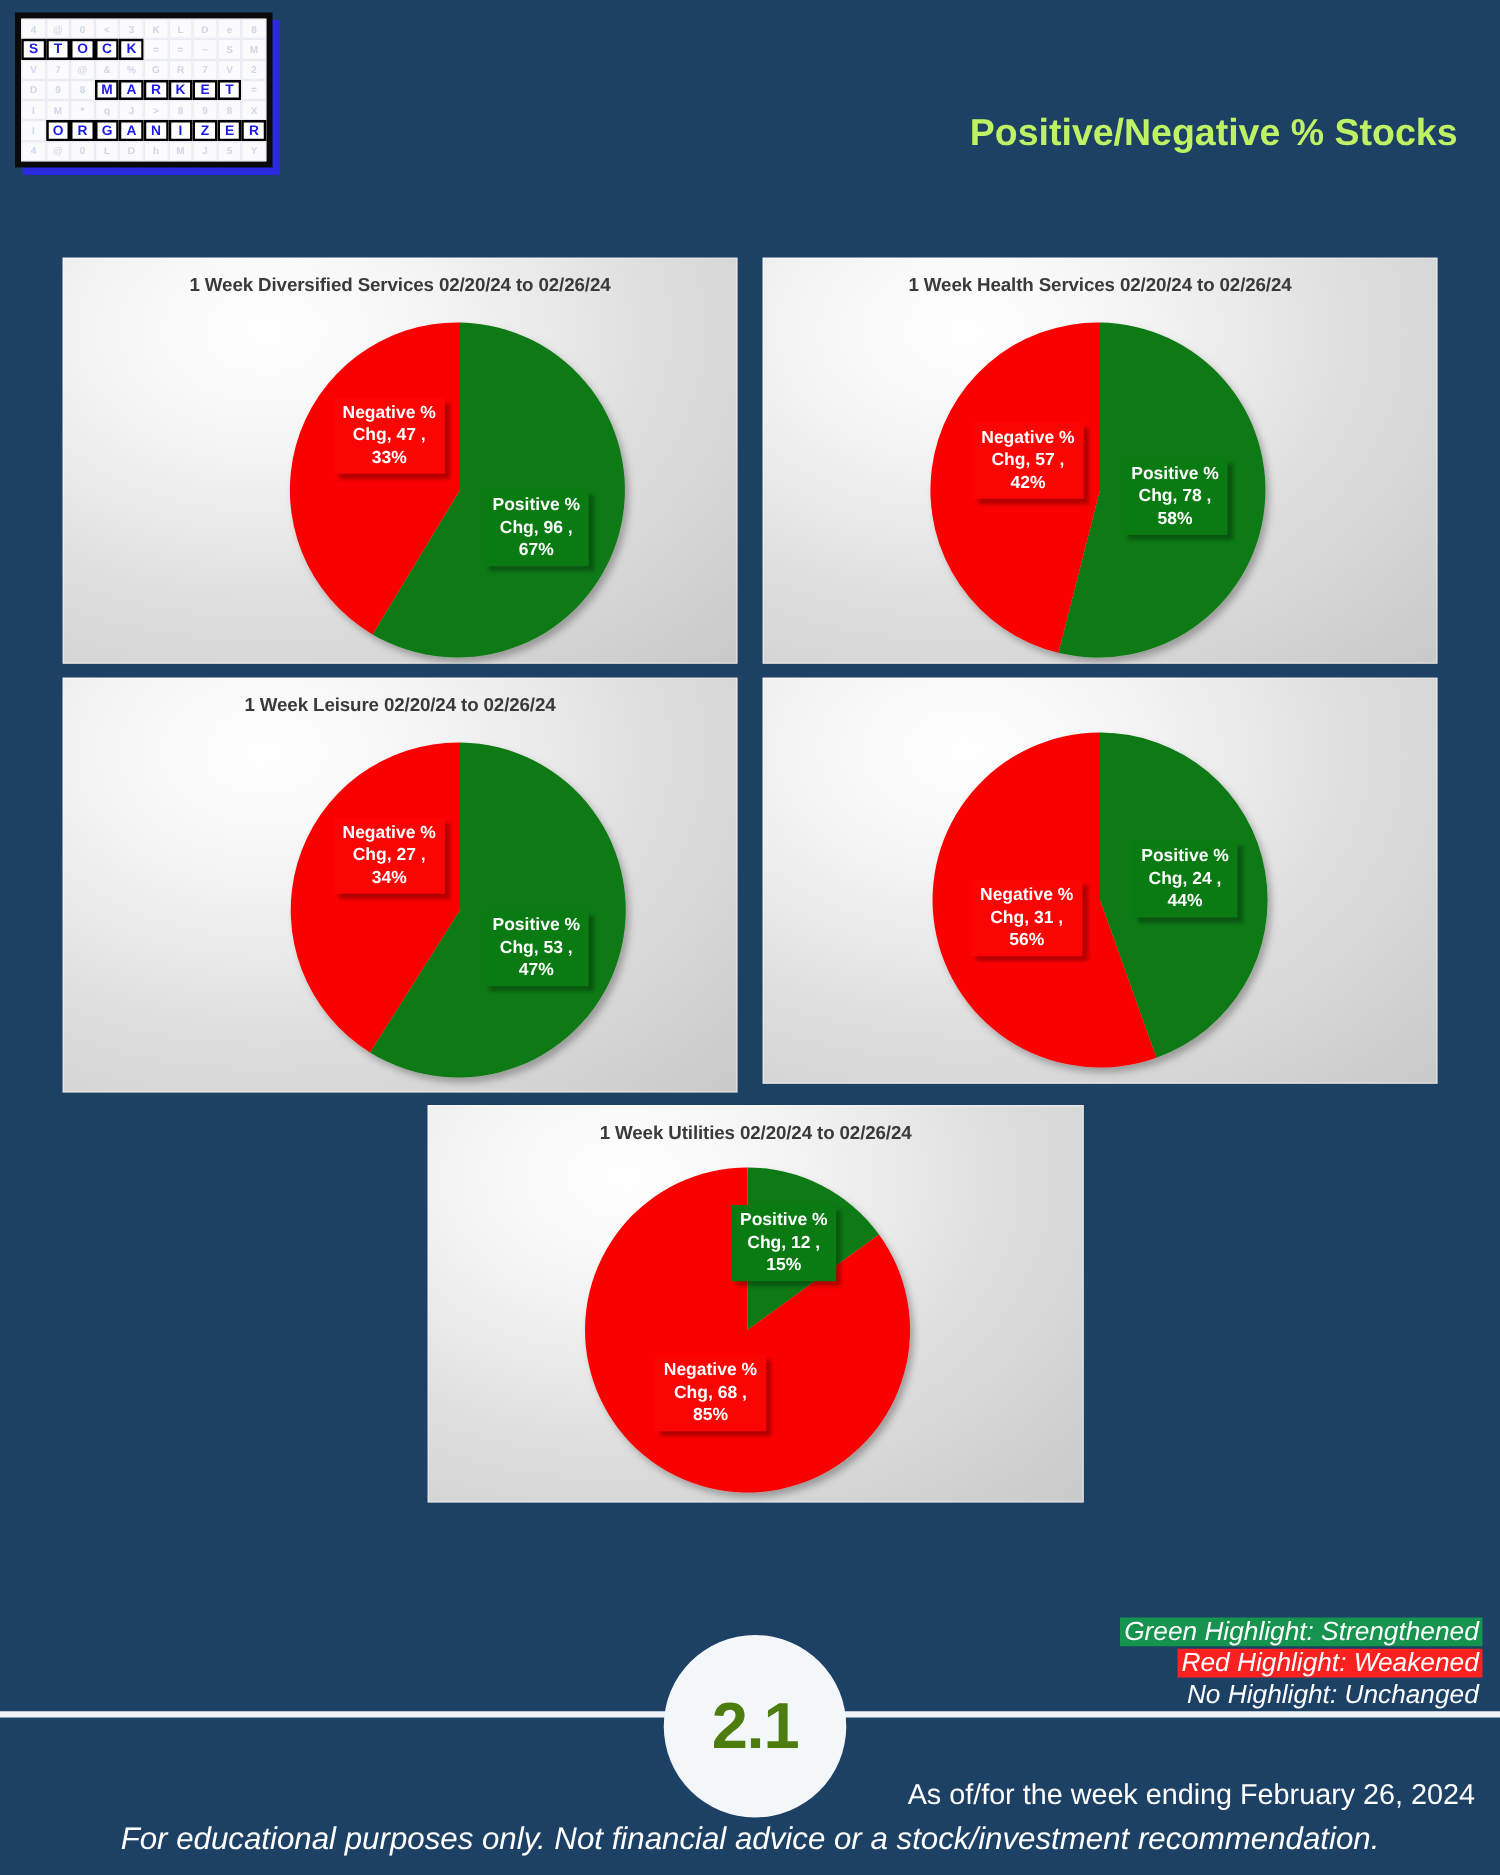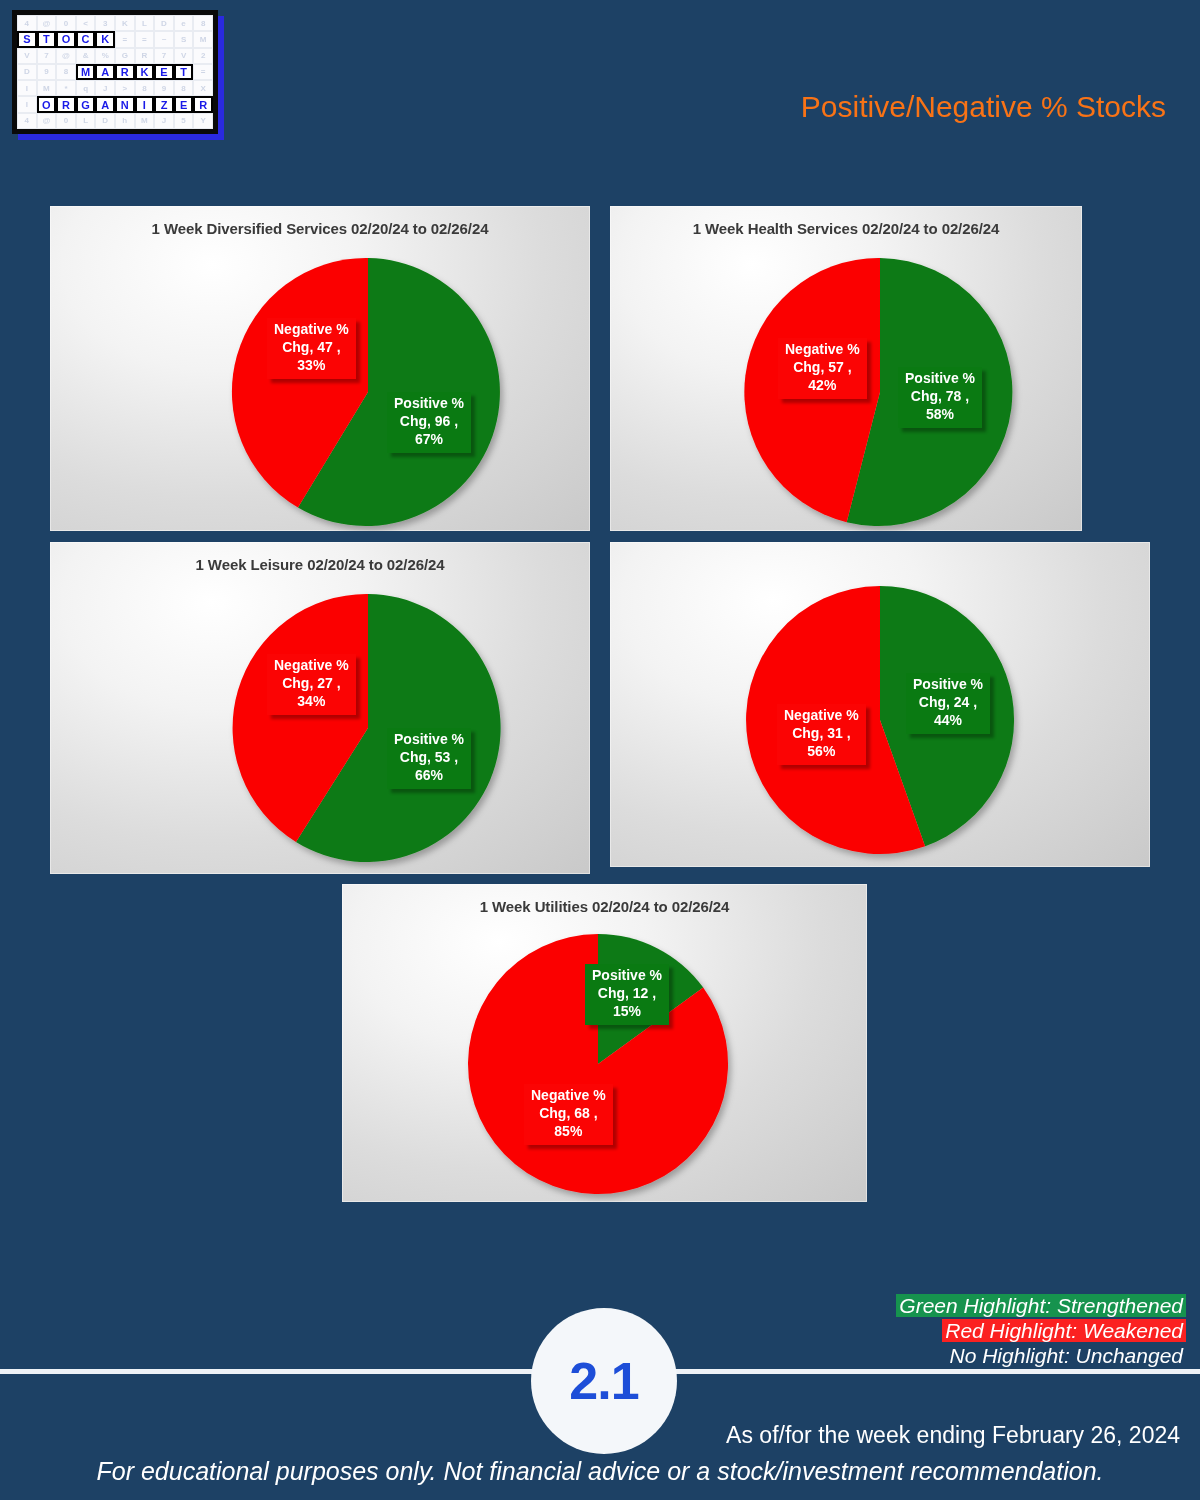--- a/index.html
+++ b/index.html
@@ -55,23 +55,23 @@
     position: absolute; right: 34px; top: 26px;
     color: #ffffff;
     font-size: 45px;
     font-weight: 400;
     letter-spacing: -0.3px;
     text-align: right;
     white-space: nowrap;
   }
   #header-subtitle {
     position: absolute; right: 34px; top: 90px;
-    color: #f97316;
+    color: #bef264;
     font-size: 30px;
-    font-weight: 400;
+    font-weight: 700;
     text-align: right;
     white-space: nowrap;
   }
 
   
   .panel {
     position: absolute;
     background:
       radial-gradient(ellipse at 30% 18%, #ffffff 0%, #f3f3f3 28%, #dcdcdc 62%, #c9c9c9 100%);
     box-shadow: inset 0 0 0 1px rgba(255,255,255,0.45);
@@ -120,21 +120,21 @@
   #badge {
     position: absolute; left: 531px; top: 1308px;
     width: 146px; height: 146px;
     border-radius: 50%;
     background: #f4f7fa;
     display: flex; align-items: center; justify-content: center;
   }
   #badge-num {
     font-size: 52px;
     font-weight: bold;
-    color: #1d4ed8;
+    color: #4d7c0f;
     letter-spacing: -1px;
   }
   #legend {
     position: absolute; right: 14px; top: 1294px;
     text-align: right;
     line-height: 1.0;
   }
   .legend-line {
     display: inline-block;
     font-style: italic;
@@ -268,21 +268,21 @@
       <div>Chg,  47 ,</div>
       <div>33%</div>
     </div>
     <div class="lbl pos" style="left:337px; top:186px;">
       <div>Positive %</div>
       <div>Chg,  96 ,</div>
       <div>67%</div>
     </div>
   </div>
 
-  <div class="panel" style="left:610px; top:206px; width:472px; height:325px;">
+  <div class="panel" style="left:610px; top:206px; width:540px; height:325px;">
     <div class="panel-title">1 Week Health Services 02/20/24 to 02/26/24</div>
     <div class="pie-holder" style="left:130px; top:46px; width:280px; height:280px;">
       <svg class="pie-svg" width="280" height="280" viewBox="0 0 280 280">
         <defs>
           <filter id="pshadow2" x="-20%" y="-20%" width="150%" height="150%">
             <feDropShadow dx="3" dy="4" stdDeviation="3" flood-color="#000" flood-opacity="0.28"></feDropShadow>
           </filter>
         </defs>
         <g filter="url(#pshadow2)">
           <path fill="#0a7a12" d="M140,140 L140,6 A134,134 0 1,1 106.7,270.2 Z"></path>
@@ -318,21 +318,21 @@
       </svg>
     </div>
     <div class="lbl neg" style="left:217px; top:112px;">
       <div>Negative %</div>
       <div>Chg,  27 ,</div>
       <div>34%</div>
     </div>
     <div class="lbl pos" style="left:337px; top:186px;">
       <div>Positive %</div>
       <div>Chg,  53 ,</div>
-      <div>66%</div>
+      <div>47%</div>
     </div>
   </div>
 
   <div class="panel" style="left:610px; top:542px; width:540px; height:325px;">
     <div class="pie-holder" style="left:130px; top:38px; width:280px; height:280px;">
       <svg class="pie-svg" width="280" height="280" viewBox="0 0 280 280">
         <defs>
           <filter id="pshadow4" x="-20%" y="-20%" width="150%" height="150%">
             <feDropShadow dx="3" dy="4" stdDeviation="3" flood-color="#000" flood-opacity="0.28"></feDropShadow>
           </filter>

